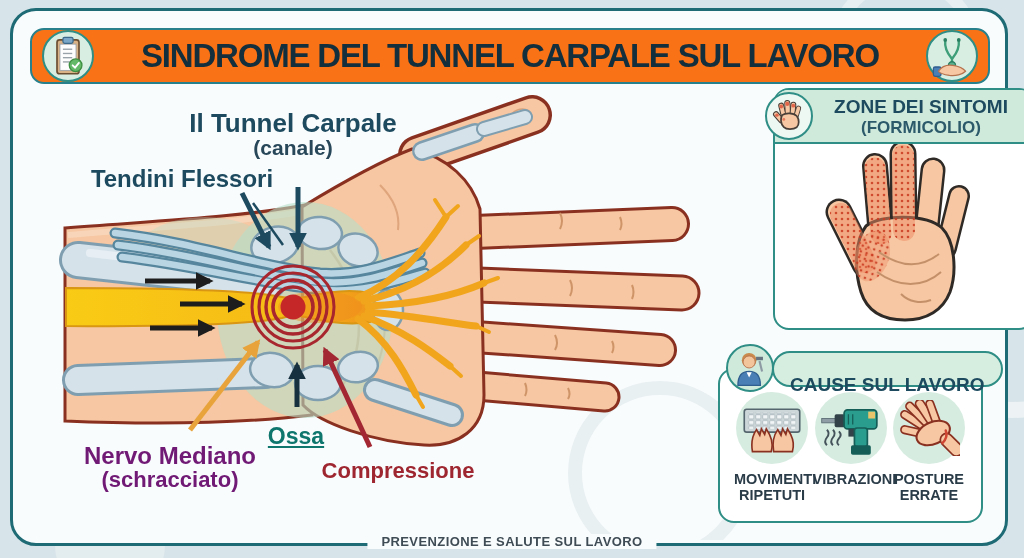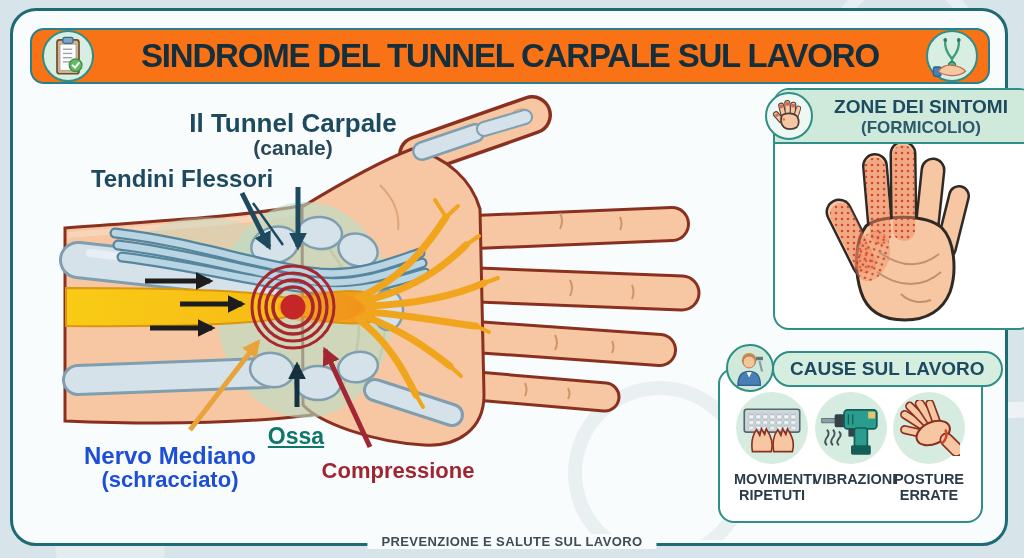--- a/index.html
+++ b/index.html
@@ -26,21 +26,21 @@
     position:absolute;width:52px;height:52px;border-radius:50%;
     background:#d9eee3;border:2.5px solid #2f8e85;top:0px;box-sizing:border-box;
     display:flex;align-items:center;justify-content:center;
   }
   .hdr-icon.left{left:10px;}
   .hdr-icon.right{right:10px;}
   .diagram-wrap{position:absolute;left:20px;top:85px;width:690px;height:445px;z-index:4;}
   .label{position:absolute;text-align:center;z-index:6;line-height:1.05;}
   .lbl-dark{color:#1d4a5e;}
   .lbl-navy{color:#0f766e;text-decoration:underline;}
-  .lbl-orange{color:#1d4ed8;}
+  .lbl-orange{color:#701a75;}
   .lbl-red{color:#9e2630;}
   .tunnel-label{left:158px;top:110px;width:270px;}
   .tunnel-label .l1{font-size:26px;font-weight:bold;}
   .tunnel-label .l2{font-size:21px;font-weight:600;color:#28485a;}
   .tendini-label{left:84px;top:166px;width:196px;font-size:24px;font-weight:bold;}
   .nervo-label{left:70px;top:443px;width:200px;}
   .nervo-label .l1{font-size:24px;font-weight:bold;}
   .nervo-label .l2{font-size:22px;font-weight:bold;}
   .ossa-label{left:246px;top:424px;width:100px;font-size:23px;font-weight:bold;line-height:1.12;}
   .zona-label{left:318px;top:458px;width:160px;font-size:22px;font-weight:bold;line-height:1.15;}
@@ -56,21 +56,21 @@
   .symptoms-header .t1{font-size:19px;font-weight:bold;color:#1d4a5e;}
   .symptoms-header .t2{font-size:17px;font-weight:600;color:#2c5a6b;}
   .panel-circle-icon{
     position:absolute;width:48px;height:48px;border-radius:50%;box-sizing:border-box;
     border:2.5px solid #2f8e85;display:flex;align-items:center;justify-content:center;z-index:7;
   }
   .sym-icon{left:-10px;top:2px;background:#eef8f3;}
   .symptoms-body{display:flex;justify-content:center;}
   .causes-panel{left:718px;top:368px;width:265px;height:155px;}
   .causes-badge{
-    position:absolute;left:52px;top:-19px;height:36px;line-height:32px;padding:0 16px;
+    position:absolute;left:52px;top:-19px;height:36px;line-height:32px;padding:16px 16px;
     background:#d6eee0;border:2.5px solid #2f8e85;border-radius:18px;box-sizing:border-box;
     font-size:19px;font-weight:bold;color:#1d4a5e;white-space:nowrap;z-index:7;
   }
   .worker-circle{left:6px;top:-26px;background:#cfe9db;}
   .causes-row{display:flex;justify-content:space-between;padding:22px 14px 0 14px;}
   .cause-col{width:76px;text-align:center;}
   .cause-circle{
     width:72px;height:72px;border-radius:50%;background:#d7ece1;margin:0 auto;
     display:flex;align-items:center;justify-content:center;
   }

